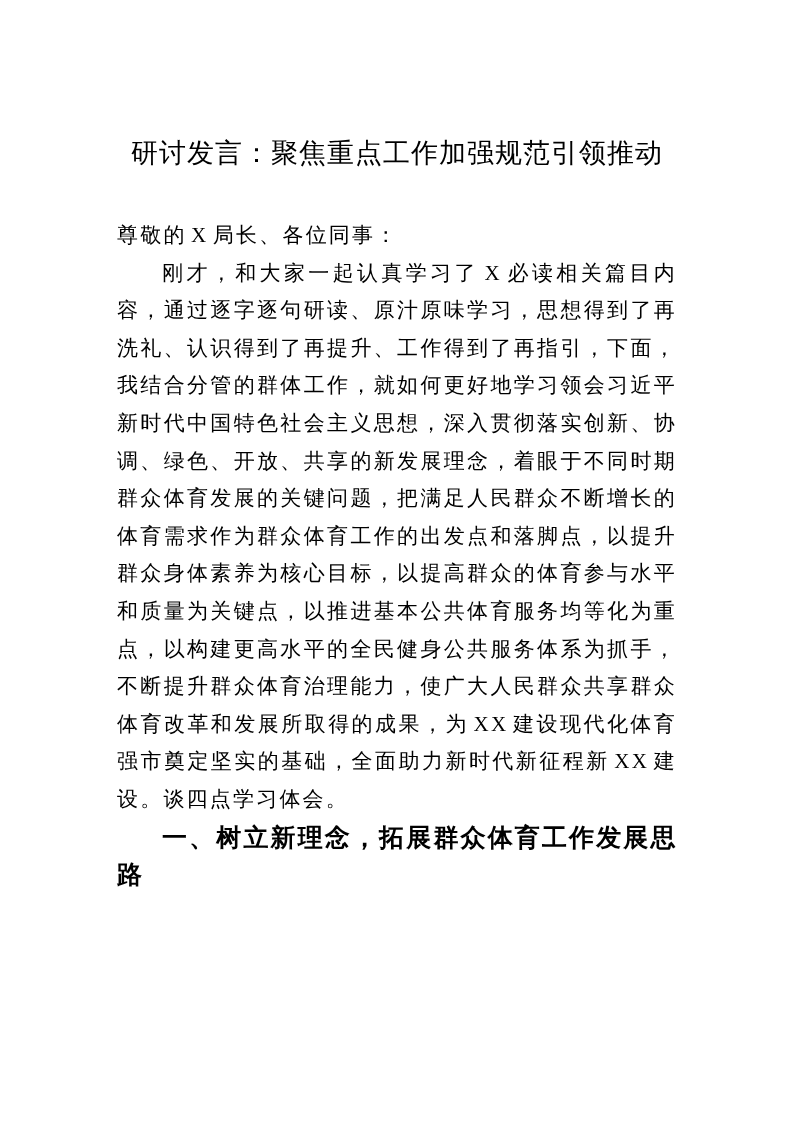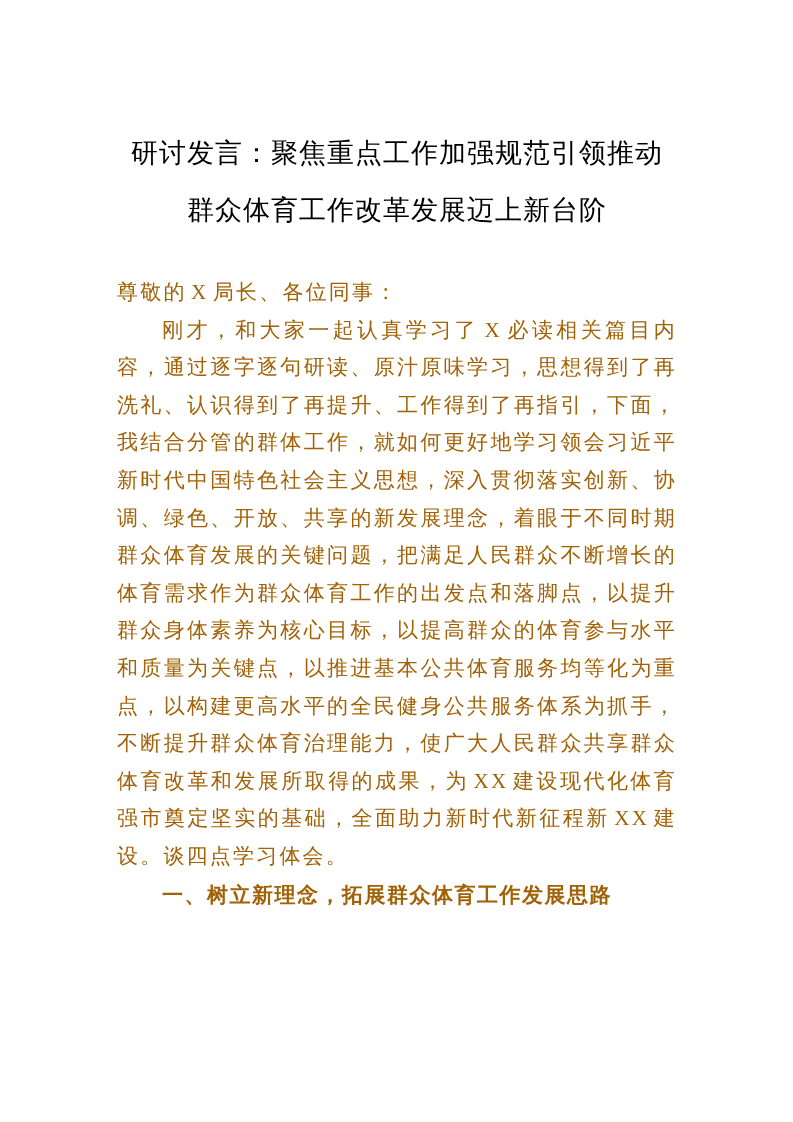--- a/index.html
+++ b/index.html
@@ -33,43 +33,42 @@
   }
   .title-line { display: block; white-space: nowrap; }
   .body-text {
     margin-top: 35px;
     font-family: "Liberation Serif", "DejaVu Serif", serif;
     font-size: 21px;
     line-height: 37.6px;
     letter-spacing: 2.2px;
     word-spacing: -3px;
     text-align: justify;
-    color: #a16207;
+    color: #000000;
   }
   .body-text p, .body-text h2 {
     margin: 0;
     padding: 0;
   }
   .indent { text-indent: 45px; }
   .section-heading {
     font-family: "Liberation Sans", "DejaVu Sans", sans-serif;
     font-weight: bold;
-    font-size: 21px;
+    font-size: 25px;
     line-height: 37.6px;
     letter-spacing: 1.5px;
   }
 </style>
 </head>
 <body>
 
 <div class="page">
   <div class="content">
     <h1 class="doc-title">
       <span class="title-line">研讨发言：聚焦重点工作加强规范引领推动</span>
-      <span class="title-line">群众体育工作改革发展迈上新台阶</span>
     </h1>
     <div class="body-text">
       <p class="salutation">尊敬的 X 局长、各位同事：</p>
       <p class="indent">刚才，和大家一起认真学习了 X 必读相关篇目内容，通过逐字逐句研读、原汁原味学习，思想得到了再洗礼、认识得到了再提升、工作得到了再指引，下面，我结合分管的群体工作，就如何更好地学习领会习近平新时代中国特色社会主义思想，深入贯彻落实创新、协调、绿色、开放、共享的新发展理念，着眼于不同时期群众体育发展的关键问题，把满足人民群众不断增长的体育需求作为群众体育工作的出发点和落脚点，以提升群众身体素养为核心目标，以提高群众的体育参与水平和质量为关键点，以推进基本公共体育服务均等化为重点，以构建更高水平的全民健身公共服务体系为抓手，不断提升群众体育治理能力，使广大人民群众共享群众体育改革和发展所取得的成果，为 XX 建设现代化体育强市奠定坚实的基础，全面助力新时代新征程新 XX 建设。谈四点学习体会。</p>
       <h2 class="section-heading indent">一、树立新理念，拓展群众体育工作发展思路</h2>
     </div>
   </div>
 </div>
 
 </body></html>

